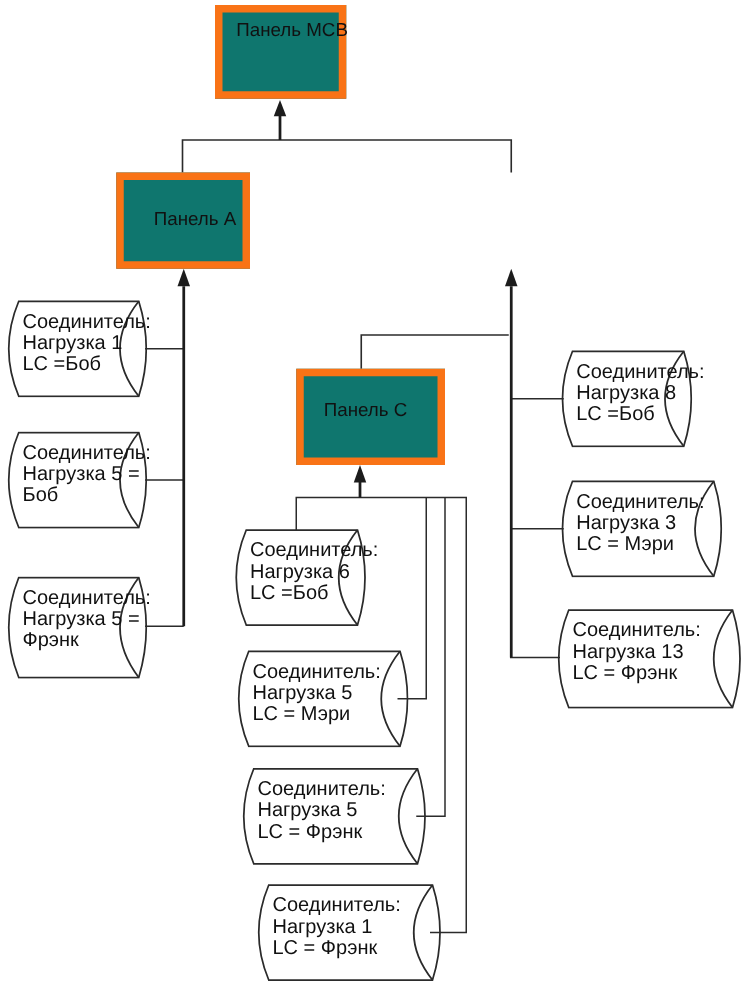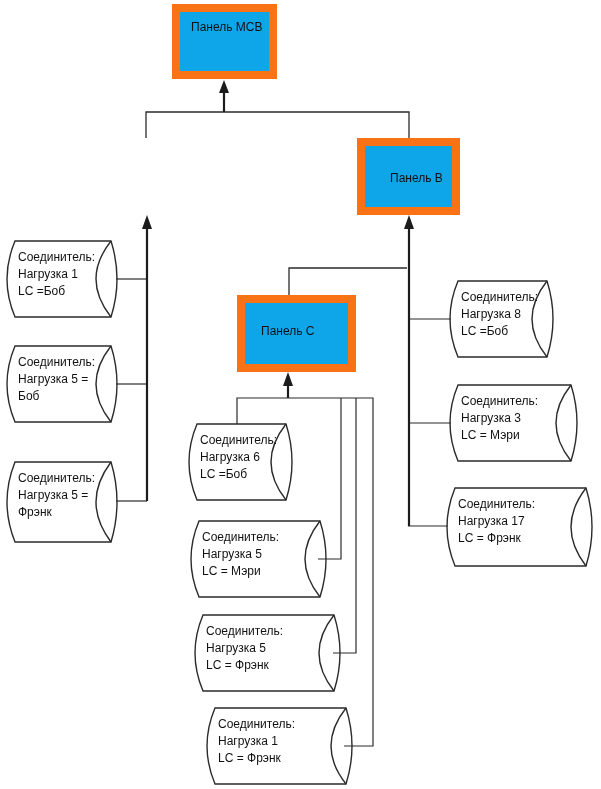--- a/index.html
+++ b/index.html
@@ -2,32 +2,32 @@
 <html><head>
 <meta charset="utf-8">
 <style>
   html,body{margin:0;padding:0;background:#fff;}
   .canvas{
     position:relative;width:601px;height:789px;background:#fff;
     font-family:"Liberation Sans",sans-serif;color:#111;overflow:hidden;
   }
   .wires{position:absolute;left:0;top:0;pointer-events:none;}
   .panel{
-    position:absolute;background:#0ea5e9;border:8px solid #f97316;
-    box-sizing:border-box;font-size:12px;line-height:14px;white-space:nowrap;
+    position:absolute;background:#0f766e;border:6px solid #f97316;
+    box-sizing:border-box;font-size:15px;line-height:14px;white-space:nowrap;
   }
   .panel span{display:block;}
   .p-mcb{left:172px;top:4px;width:105px;height:75px;padding:8px 0 0 11px;}
   .p-a  {left:93px;top:138px;width:107px;height:77px;padding:25px 0 0 24px;}
   .p-b  {left:357px;top:138px;width:103px;height:77px;padding:25px 0 0 25px;}
   .p-c  {left:237px;top:295px;width:119px;height:77px;padding:21px 0 0 16px;}
   .cyl{position:absolute;}
   .cyl svg{position:absolute;left:0;top:0;display:block;}
   .cyl-text{
-    position:absolute;left:13px;top:9px;font-size:12px;line-height:17px;
+    position:absolute;left:13px;top:9px;font-size:16px;line-height:17px;
     white-space:nowrap;
   }
   .c1 {left:5px;  top:240px;}
   .c2 {left:5px;  top:345px;}
   .c3 {left:5px;  top:461px;}
   .c4 {left:187px;top:423px;}
   .c5 {left:189px;top:520px;}
   .c6 {left:193px;top:614px;}
   .c7 {left:205px;top:707px;}
   .c8 {left:448px;top:280px;}
@@ -138,21 +138,21 @@
       <div>LC = Мэри</div>
     </div>
   </div>
   <div class="cyl c10" style="width: 148px; height: 80px;">
     <svg class="cyl-svg" viewBox="0 0 148 80" width="148" height="80">
         <path d="M 10 1 L 141 1 Q 153 40 141 79 L 10 79 Q -6 40 10 1 Z" fill="#ffffff" stroke="#2b2b2b" stroke-width="1.4"></path>
         <path d="M 141 1 Q 111 40 141 79" fill="none" stroke="#2b2b2b" stroke-width="1.4"></path>
       </svg>
     <div class="cyl-text">
       <div>Соединитель:</div>
-      <div>Нагрузка 17</div>
+      <div>Нагрузка 13</div>
       <div>LC = Фрэнк</div>
     </div>
   </div>
 
   <svg class="wires" width="601" height="789" viewBox="0 0 601 789">
     <g fill="none" stroke="#2b2b2b" stroke-width="1.3">
       <path d="M146 138 L146 112 L409 112 L409 138"></path>
       <path d="M289 295 L289 268 L407 268"></path>
     </g>
     <g fill="none" stroke="#2b2b2b" stroke-width="1.2">
@@ -176,20 +176,20 @@
       <polygon points="224,80 219,93 229,93"></polygon>
       <polygon points="147,215 142,229 152,229"></polygon>
       <polygon points="409,215 404,229 414,229"></polygon>
       <polygon points="288,372 283,386 293,386"></polygon>
     </g>
   </svg>
 
   <div class="panel p-mcb">
     <span>Панель МСВ</span>
   </div>
-  <div class="panel p-b">
-    <span>Панель B</span>
+  <div class="panel p-a">
+    <span>Панель A</span>
   </div>
   <div class="panel p-c">
     <span>Панель C</span>
   </div>
 
 </div>
 
 </body></html>

